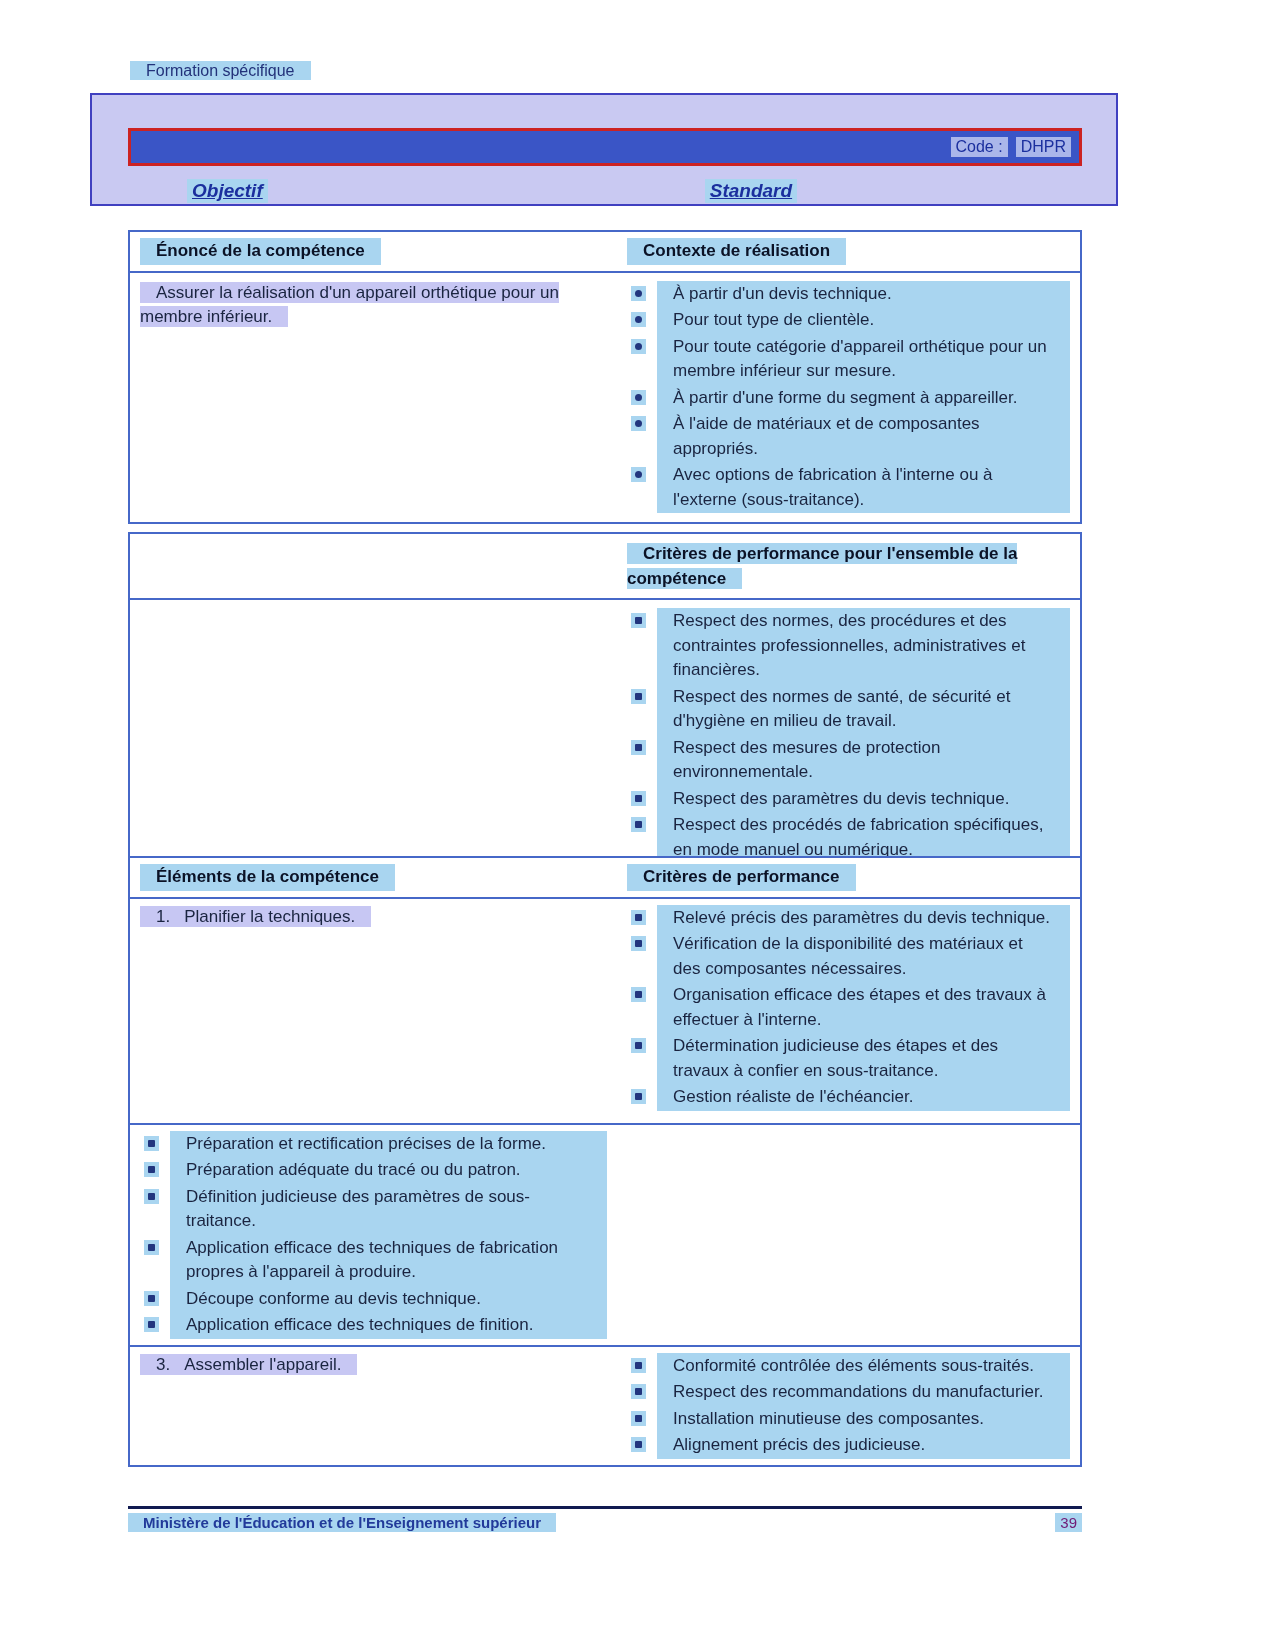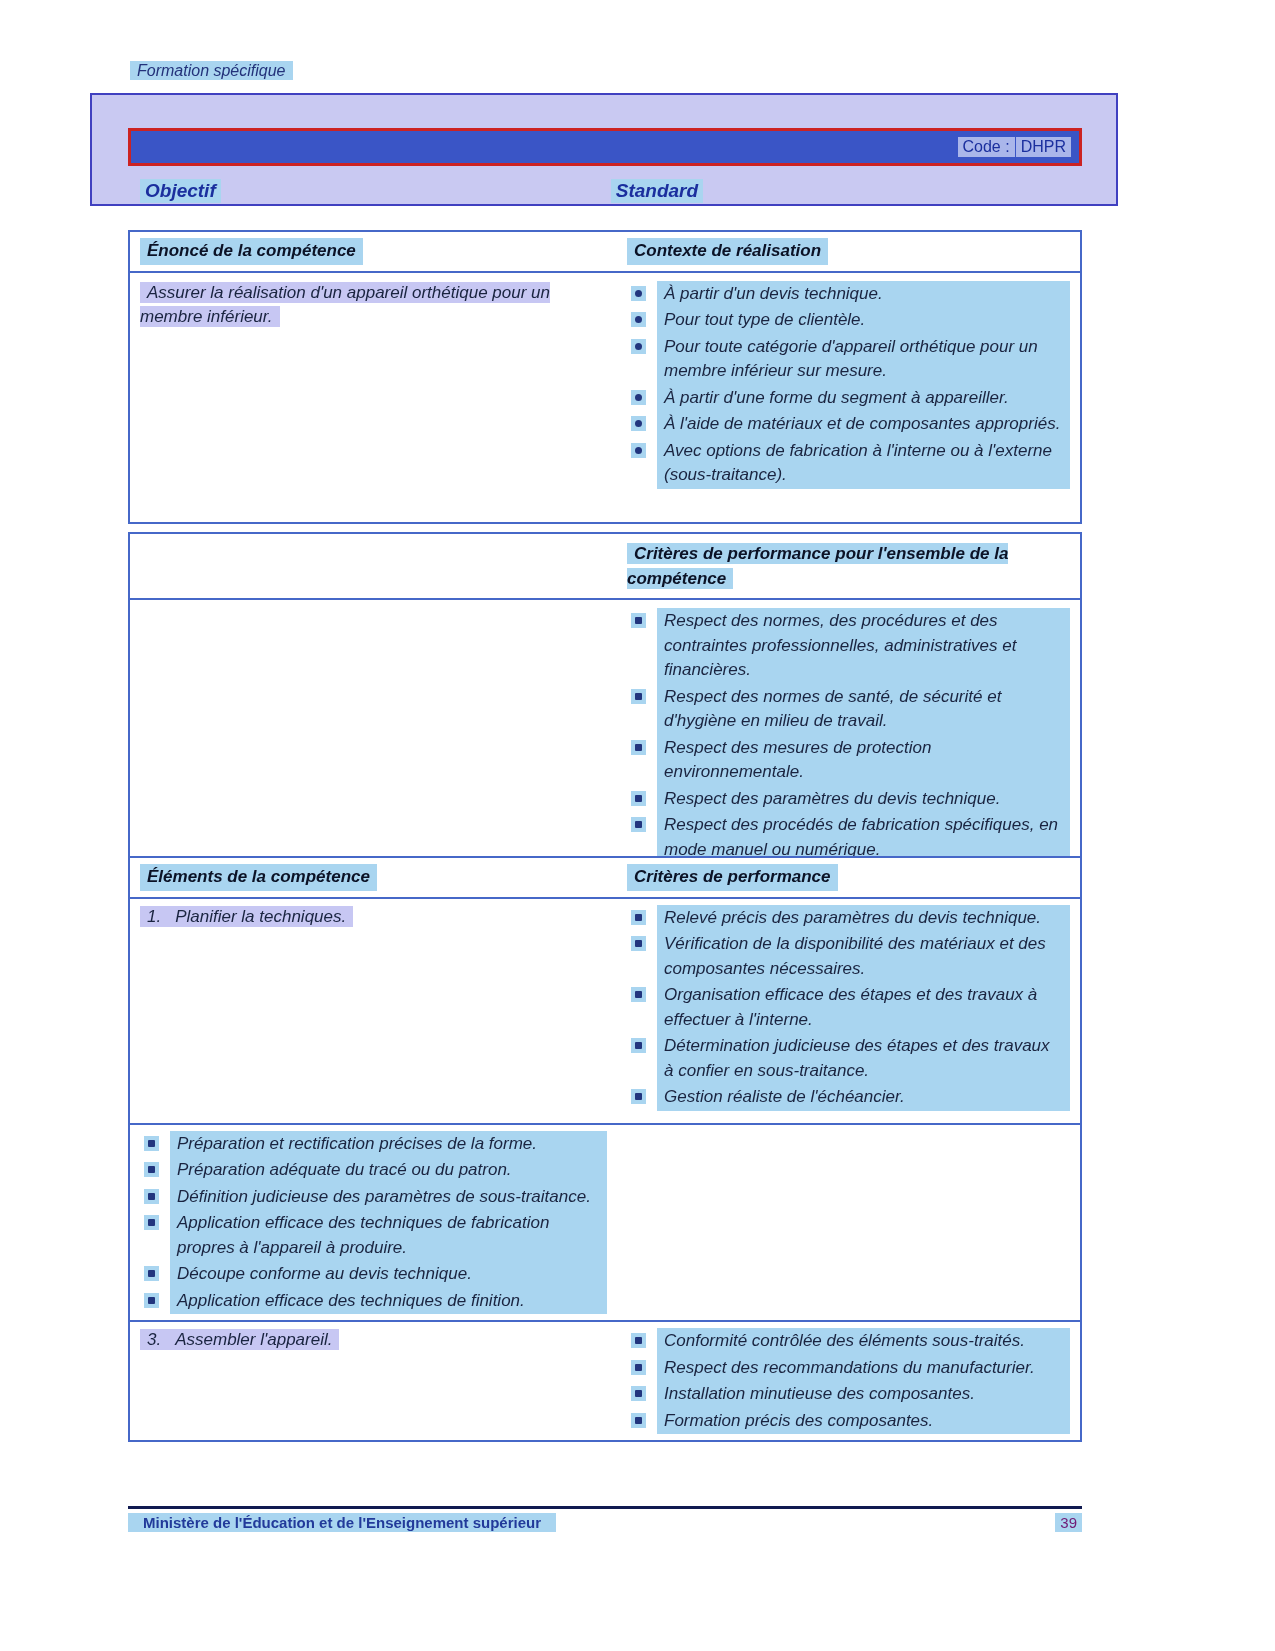--- a/index.html
+++ b/index.html
@@ -12,39 +12,39 @@
     --ink:#1a2440;
     --ink-bold:#0b1226;
     --ink-blue:#1b2f9e;
     --rule:#101a50;
   }
   *{box-sizing:border-box;margin:0;padding:0;}
   html,body{background:#ffffff;}
   body{font-family:"Liberation Sans","DejaVu Sans",sans-serif;}
   .page{position:relative;width:1275px;height:1651px;background:#ffffff;overflow:hidden;}
 
-  .hl{padding:1px 7px;font-style:italic;}
+  .hl{padding:1px 16px;}
   .cyan{background:var(--hl-cyan);}
   .lav{background:var(--hl-lav);}
   .hdr{font-weight:bold;color:var(--ink-bold);}
   .bodytext{color:var(--ink);}
 
   
   .top-label{position:absolute;left:130px;top:62px;font-size:16px;color:#23327a;}
 
   
   .purple-box{position:absolute;left:90px;top:93px;width:1028px;height:113px;
     background:var(--box-lav);border:2px solid #4040c0;}
   .blue-bar{position:absolute;left:36px;top:33px;width:954px;height:38px;
     background:var(--bar-blue);border:3px solid var(--bar-red);
-    display:flex;align-items:center;justify-content:flex-end;gap:1px;padding-right:8px;}
+    display:flex;align-items:center;justify-content:flex-end;gap:8px;padding-right:8px;}
   .code-chip{background:#aab6ea;color:var(--ink-blue);font-size:16px;padding:1px 5px;}
   .obj-row{position:absolute;left:48px;top:84px;width:940px;display:flex;}
-  .obj-heading{font-size:19px;font-weight:bold;font-style:italic;
-    color:var(--ink-blue);background:var(--hl-cyan);padding:1px 5px;}
+  .obj-heading{font-size:19px;font-weight:bold;font-style:italic;text-decoration:underline;
+    color:var(--ink-blue);background:var(--hl-cyan);padding:1px 5px;margin-left:47px;}
   .obj-left{margin-right:0;}
   .obj-spacer{width:390px;}
 
   
   .doc-table{position:absolute;left:128px;width:954px;border:2px solid var(--tbl-border);background:#fff;}
   .t1{top:230px;}
   .t2{top:532px;}
   .t3{top:856px;}
   .cols{display:grid;grid-template-columns:487px 1fr;}
   .thead{border-bottom:2px solid var(--tbl-border);}
@@ -315,21 +315,21 @@
           <li class="bitem">
             <span class="dot-wrap">
                 <span class="dot sq"></span>
               </span>
             <span class="hl cyan btext bodytext">Installation minutieuse des composantes.</span>
           </li>
           <li class="bitem">
             <span class="dot-wrap">
                 <span class="dot sq"></span>
               </span>
-            <span class="hl cyan btext bodytext">Formation précis des composantes.</span>
+            <span class="hl cyan btext bodytext">Alignement précis des judicieuse.</span>
           </li>
         </ul>
       </div>
     </div>
   </section>
 
   <div class="footer-rule"></div>
   <div class="footer-row">
     <span class="ministry">Ministère de l'Éducation et de l'Enseignement supérieur</span>
     <span class="pagenum">39</span>

